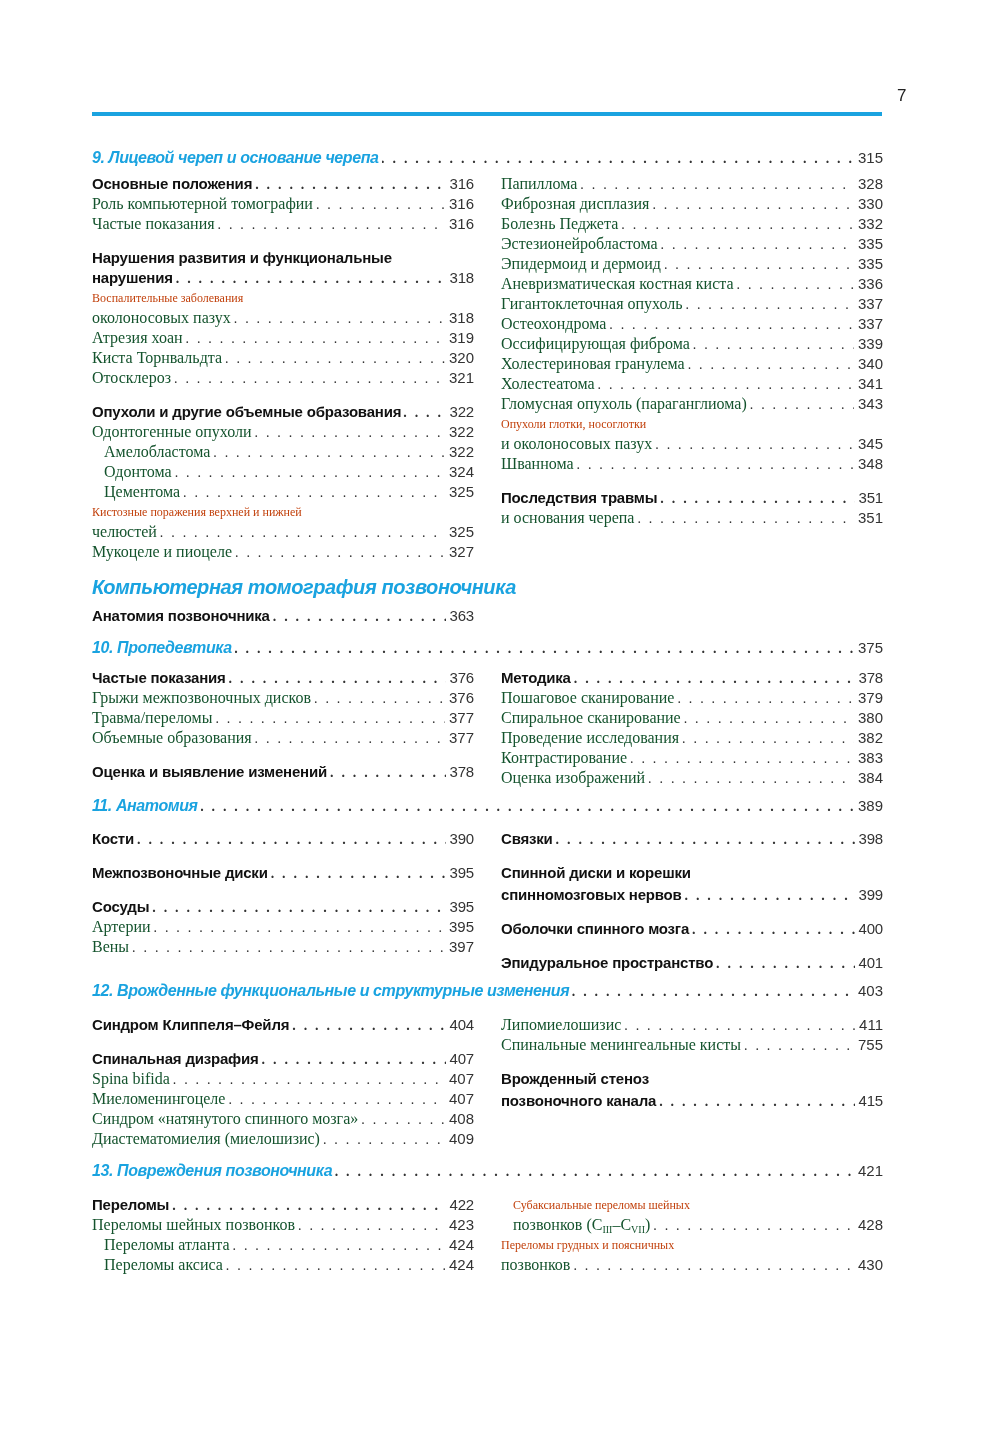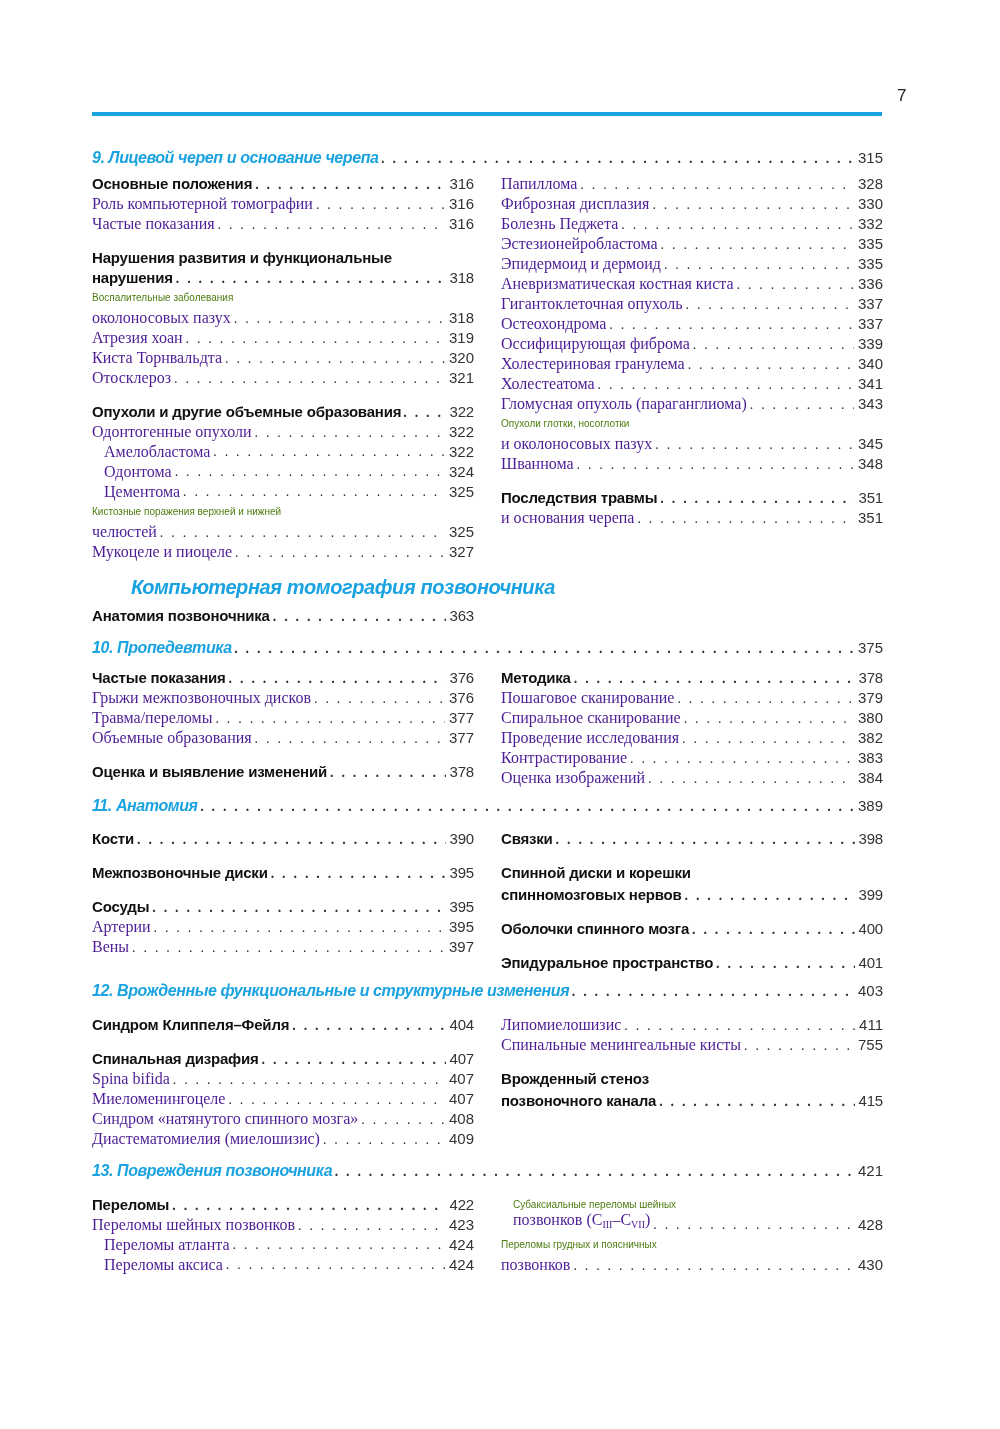--- a/index.html
+++ b/index.html
@@ -10,34 +10,34 @@
   .toc { position: absolute; left: 92px; top: 146px; width: 791px; }
   .entry { display: flex; align-items: baseline; white-space: nowrap; line-height: 20px; height: 20px; }
   .entry .t { flex: 0 0 auto; }
   .entry .dots { flex: 1 1 auto; overflow: hidden; margin: 0 4px 0 3px; color: #333; letter-spacing: 2.2px; font-family: "Liberation Serif", serif; font-size: 14px; }
   .entry .dots::before { content: ". . . . . . . . . . . . . . . . . . . . . . . . . . . . . . . . . . . . . . . . . . . . . . . . . . . . . . . . . . . . . . . . . . . . . . . . . . . . . . . . . . . . . . . . . . . . . . . . . . . . . . . . . . . . . . . . . . . . . . . . . . . . . . . . . . . . . . . . . . . . . . . . . . . . . . . . . . . . ."; }
   .entry .p { flex: 0 0 auto; font-family: "Liberation Sans", sans-serif; font-size: 15px; color: #333; }
 
   .chapter { font-family: "Liberation Sans", sans-serif; font-style: italic; font-weight: bold; font-size: 16px; color: #1aa3e0; height: 24px; line-height: 24px; }
   .chapter .t { letter-spacing: -0.4px; }
   .chapter .p { font-weight: normal; font-style: normal; }
-  .part { font-family: "Liberation Sans", sans-serif; font-style: italic; font-weight: bold; font-size: 20px; color: #1aa3e0; height: 30px; line-height: 30px; letter-spacing: -0.4px; margin-left: 39px; }
+  .part { font-family: "Liberation Sans", sans-serif; font-style: italic; font-weight: bold; font-size: 20px; color: #1aa3e0; height: 30px; line-height: 30px; letter-spacing: -0.4px; }
 
   .cols { display: flex; justify-content: space-between; }
   .col { width: 382px; }
 
   .sec { font-family: "Liberation Sans", sans-serif; font-weight: bold; font-size: 15px; color: #111; letter-spacing: -0.2px; justify-content: center; }
   .sec .t { font-weight: bold; }
   .sec .p { font-weight: normal; }
   .sub { font-family: "Liberation Serif", serif; font-size: 16px; color: #333; }
-  .sub .t { color: #4c1d95; }
-  .ind { padding-left: 12px; align-items: flex-end; }
+  .sub .t { color: #14532d; }
+  .ind { padding-left: 12px; }
   .wrap-first { height: 20px; line-height: 20px; white-space: nowrap; }
   .sec.wrap-first { font-family: "Liberation Sans", sans-serif; font-weight: bold; font-size: 15px; color: #111; }
-  .sub.wrap-first { font-family: Liberation Sans, sans-serif; font-size: 10px; color: #4d7c0f; }
+  .sub.wrap-first { font-family: Liberation Serif, serif; font-size: 12px; color: #c2410c; }
   .gap { height: 14px; }
   .gap-s { height: 10px; }
   sub { font-size: 10px; vertical-align: -3px; }
 </style>
 </head>
 <body>
 
 <div class="page-num">7</div>
 <div class="rule"></div>
 

